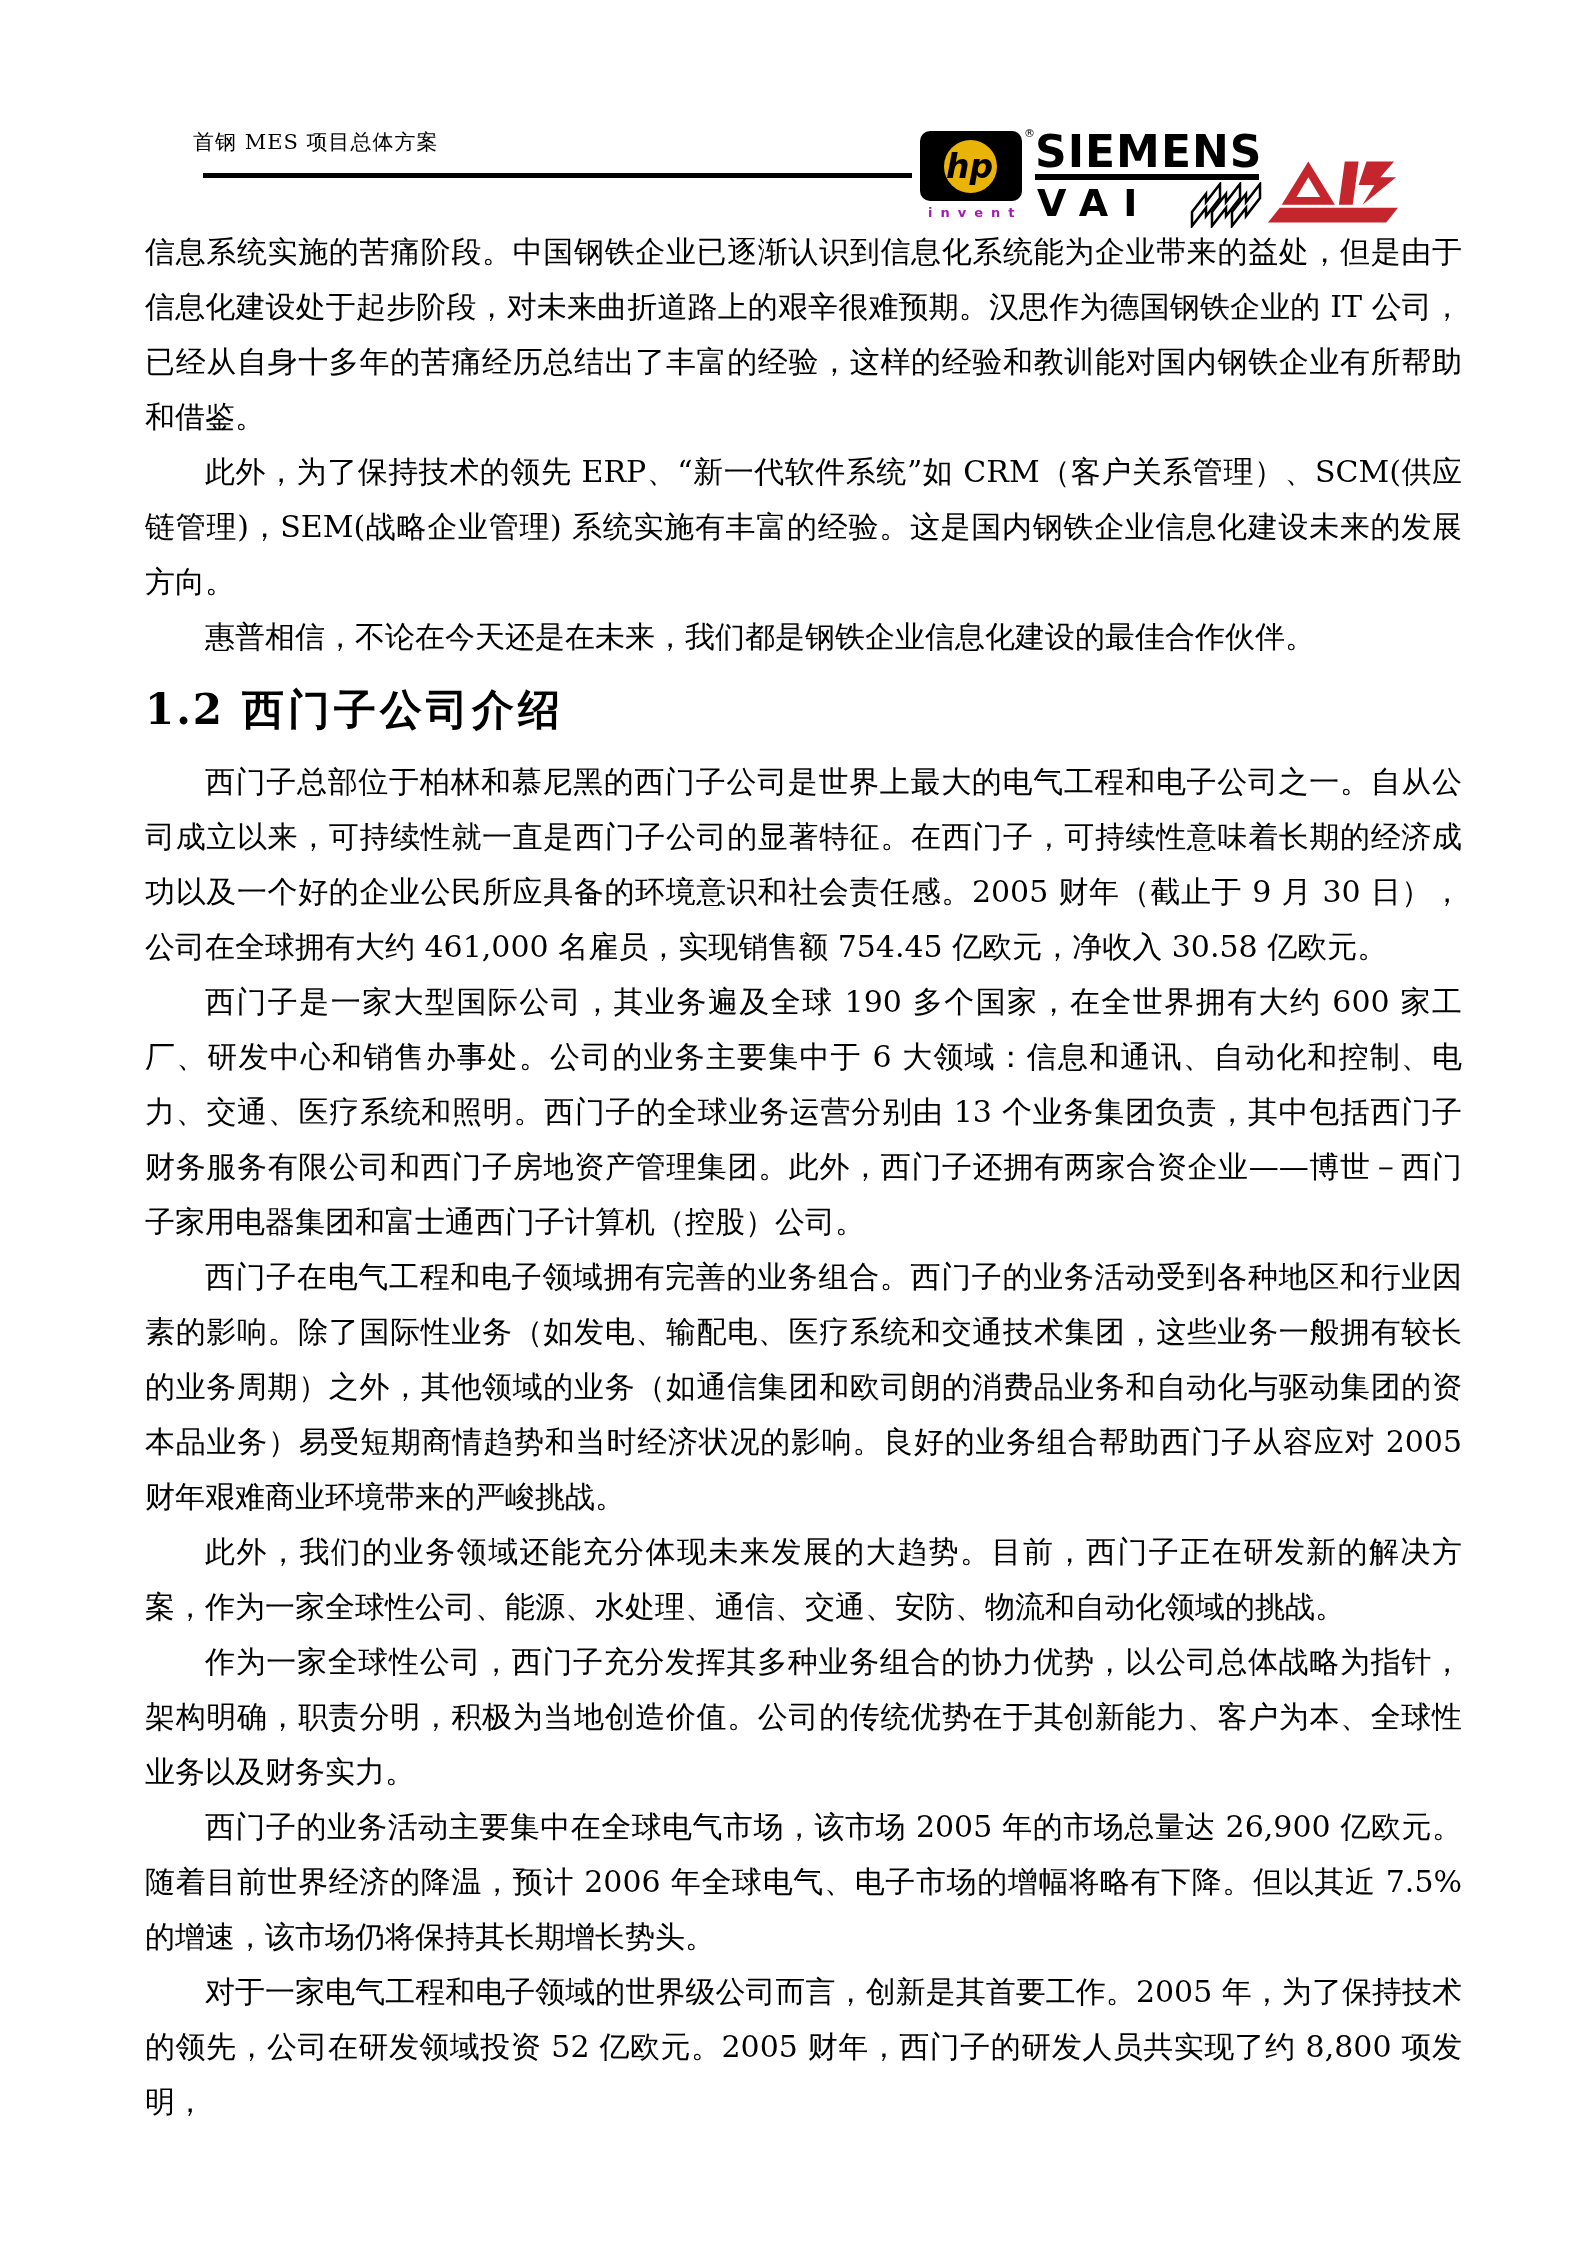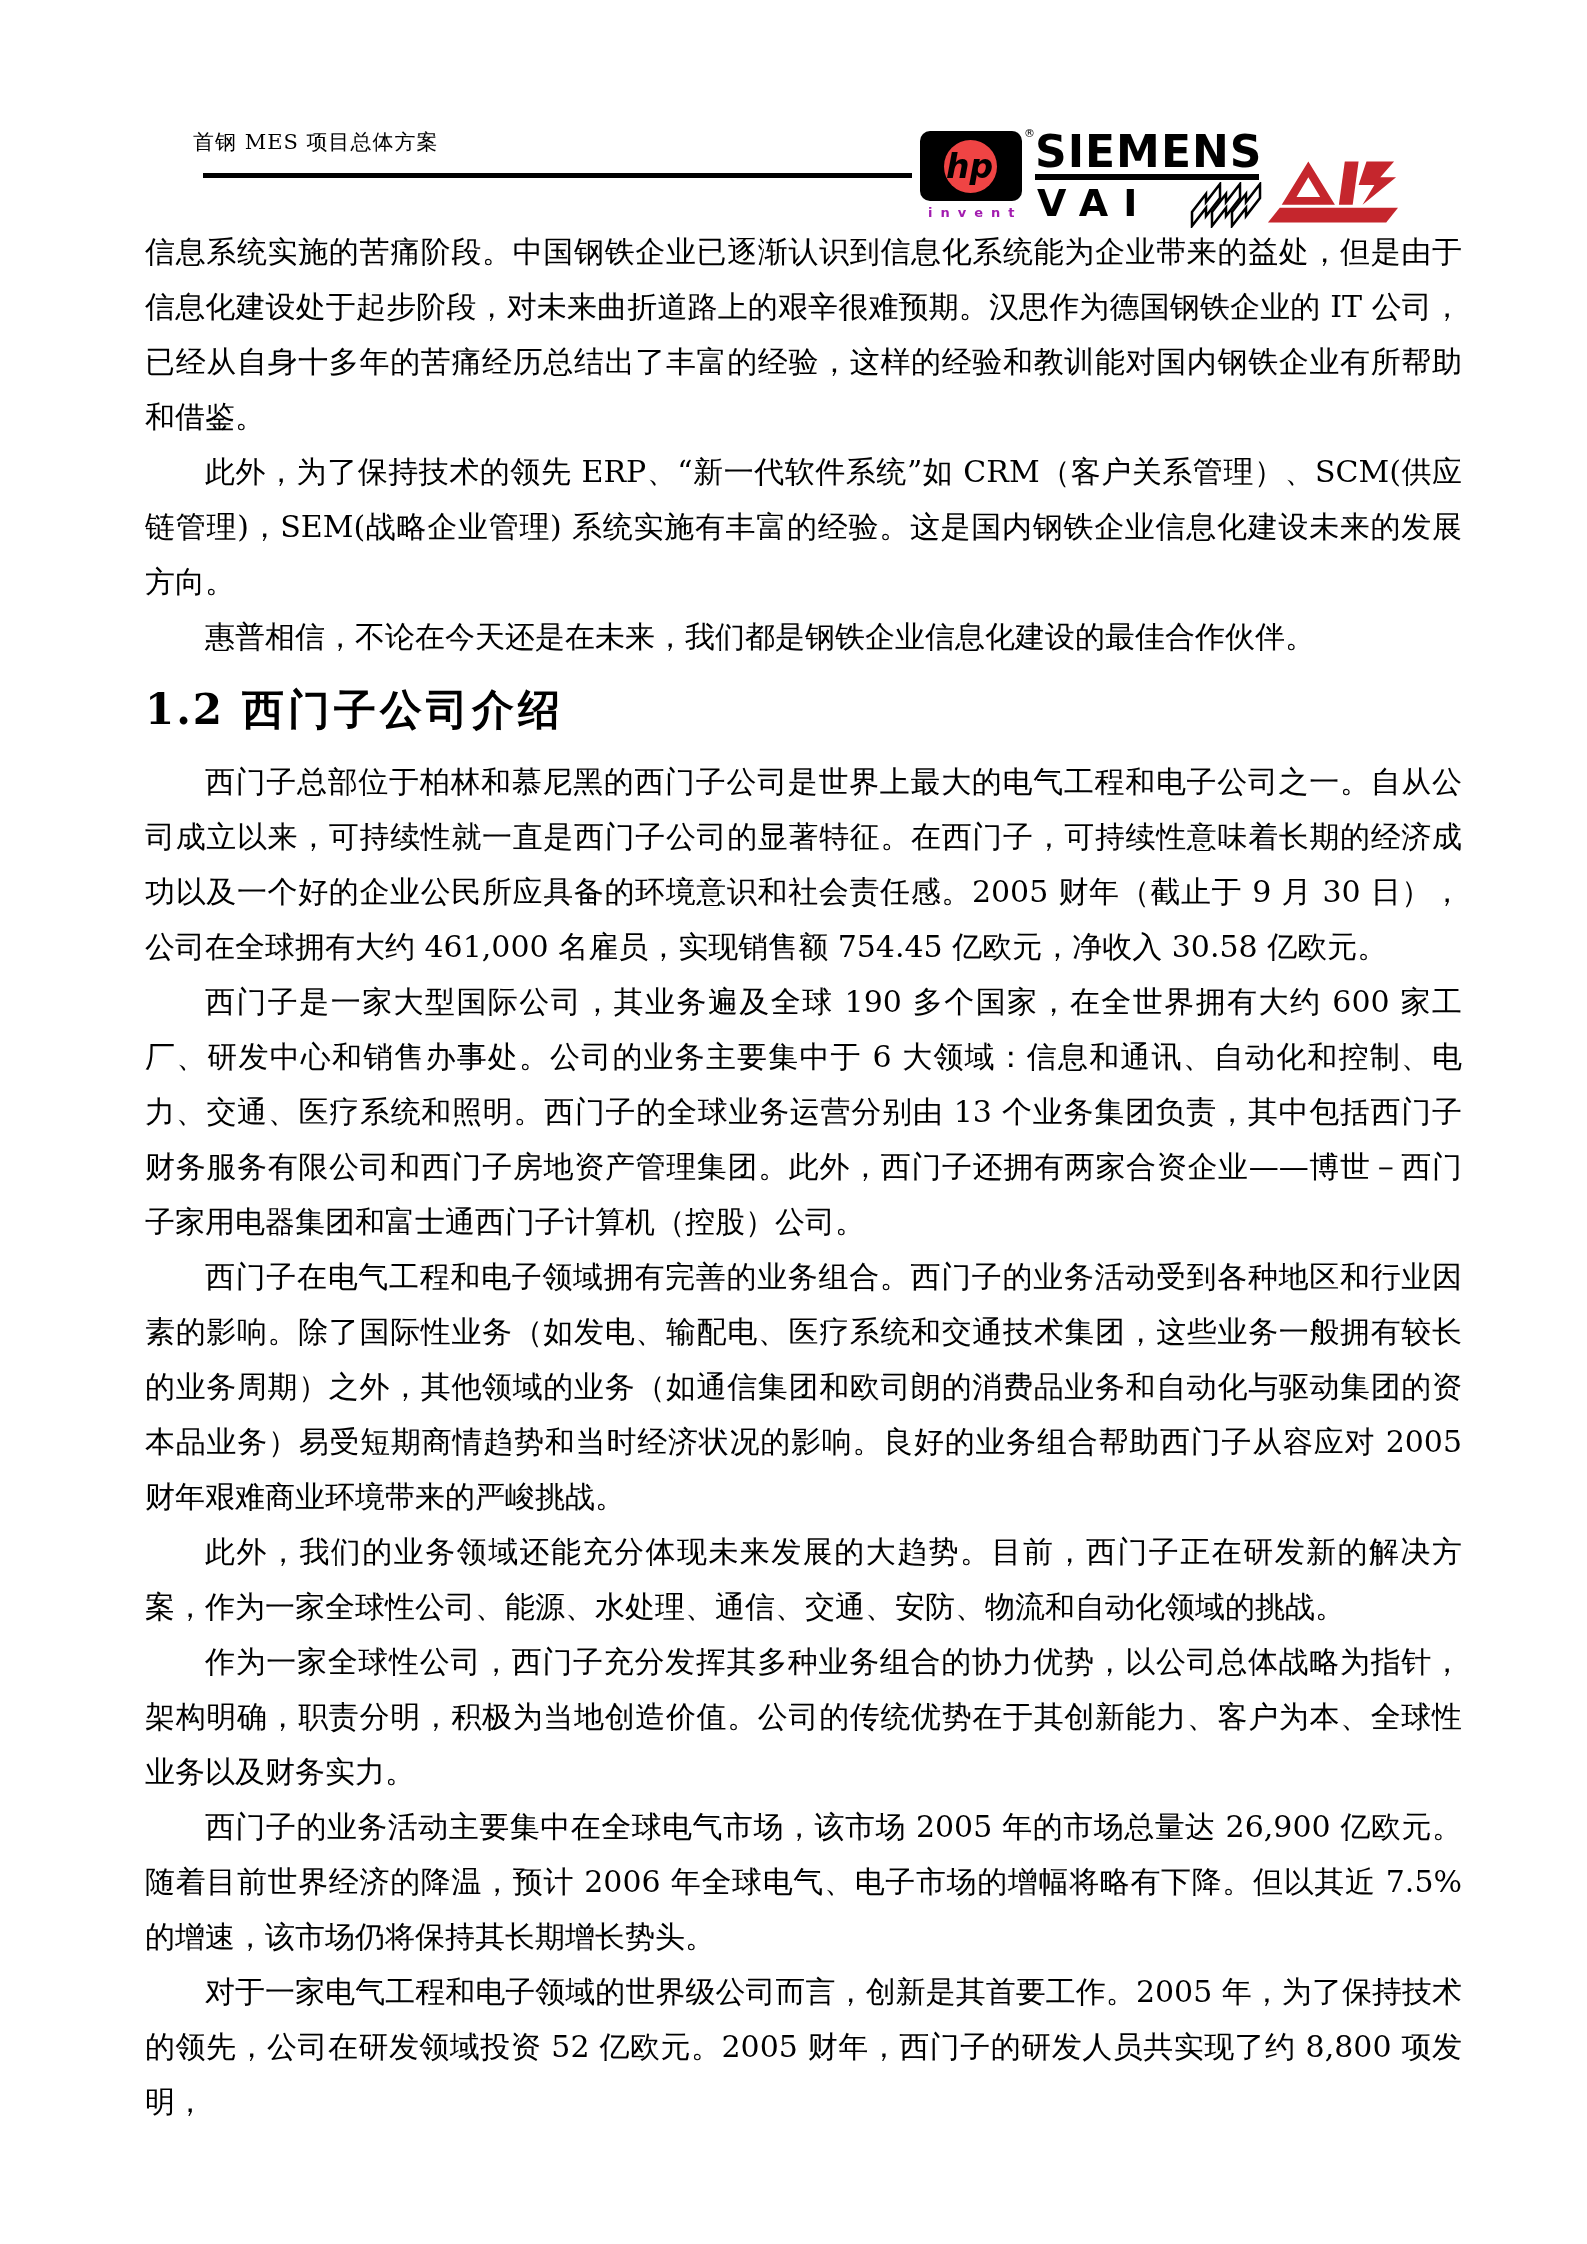--- a/index.html
+++ b/index.html
@@ -21,21 +21,21 @@
   }
   .header-rule{
     position:absolute;left:203px;top:173px;width:709px;height:5px;background:#000;
   }
   
   .hp-logo{position:absolute;left:920px;top:131px;width:102px;height:92px;}
   .hp-box{
     position:absolute;left:0;top:0;width:102px;height:70px;background:#000;border-radius:10px;
   }
   .hp-circle{
-    position:absolute;left:24px;top:9px;width:53px;height:53px;background:#ef4444;border-radius:50%;
+    position:absolute;left:24px;top:9px;width:53px;height:53px;background:#eab308;border-radius:50%;
     display:flex;align-items:center;justify-content:center;
   }
   .hp-circle span{
     font-family:"DejaVu Sans","Liberation Sans",sans-serif;
     font-style:italic;font-weight:900;font-size:33px;line-height:1;color:#000;
     transform:translateX(-1px);
   }
   .hp-reg{
     position:absolute;left:104px;top:-4px;font-size:11px;color:#000;
     font-family:"DejaVu Sans",sans-serif;

